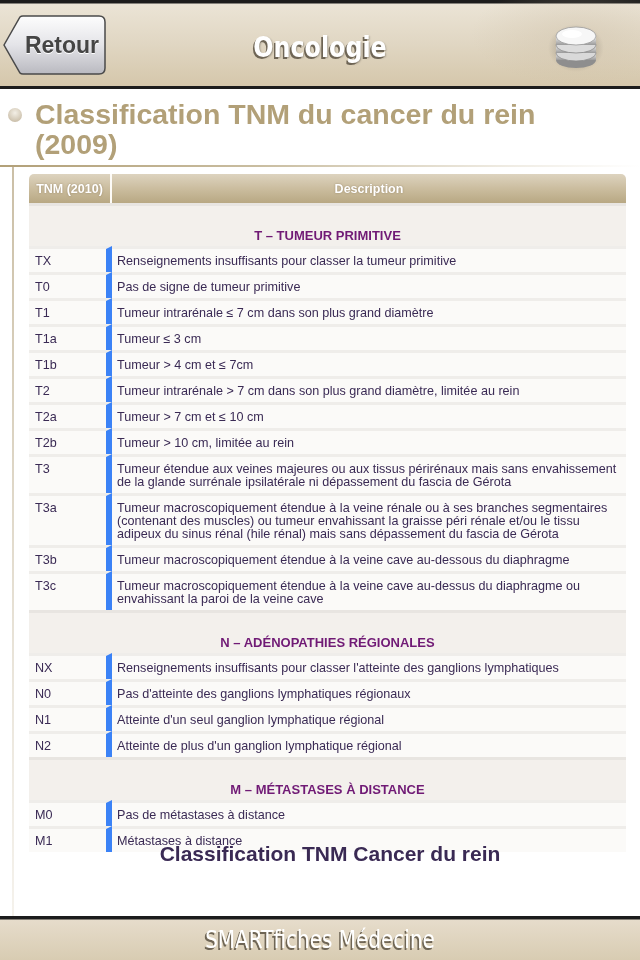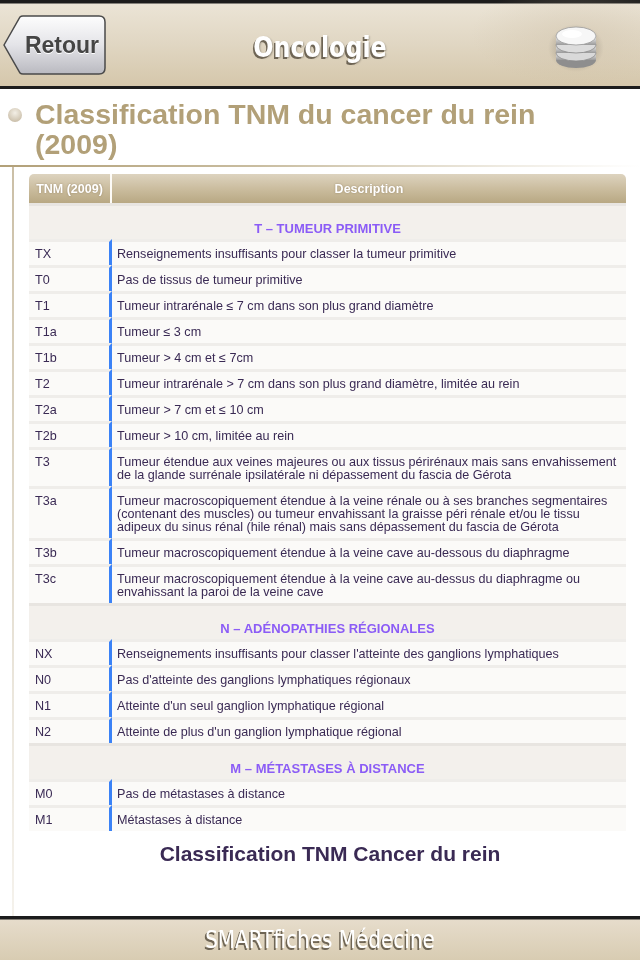--- a/index.html
+++ b/index.html
@@ -73,25 +73,25 @@
       border-right: 2px solid #fdfbf7;
       text-align: center;
     }
     .tnm-table th.col-code { width: 83px; border-top-left-radius: 5px; }
     .tnm-table th.col-desc { border-top-right-radius: 5px; border-right: none; }
     .tnm-table td {
       font-size: 12.6px; color: #3a2a54; line-height: 13px; vertical-align: top;
       background: #fbfaf8;
       border-top: 3px solid #efedea;
     }
-    .tnm-table td.code { padding: 6px 16px 4px 6px; border-right: 3px solid #3b82f6; }
+    .tnm-table td.code { padding: 6px 16px 4px 6px; border-right: 6px solid #3b82f6; }
     .tnm-table td.desc { padding: 6px 6px 4px 5px; }
     .tnm-table tr.section td {
-      background: #f3f0ec; text-align: center; font-weight: bold; color: #8b5cf6;
-      font-size: 13px; padding: 16px 0 4px 0; border-top: 3px solid #e8e5e1;
+      background: #f3f0ec; text-align: center; font-weight: bold; color: #701a75;
+      font-size: 13px; padding: 23px 0 4px 0; border-top: 3px solid #e8e5e1;
     }
     .tnm-table tr.row td { height: 25px; }
 
     .caption {
       position: absolute; left: 0; top: 750px; width: 660px; text-align: center;
       font-weight: bold; font-size: 21px; color: #3a2a54;
     }
 
     
     .footer {
@@ -151,35 +151,35 @@
 
 <div class="content">
   <div class="bullet"></div>
   <h1 class="page-title">Classification TNM du cancer du rein (2009)</h1>
   <div class="title-rule"></div>
   <div class="left-rule"></div>
 
   <table class="tnm-table">
     <thead>
       <tr>
-        <th class="col-code">TNM (2009)</th>
+        <th class="col-code">TNM (2010)</th>
         <th class="col-desc">Description</th>
       </tr>
     </thead>
     <tbody id="tbody">
         <tr class="section">
           <td colspan="2">T – TUMEUR PRIMITIVE</td>
         </tr>
         <tr class="row">
           <td class="code">TX</td>
           <td class="desc">Renseignements insuffisants pour classer la tumeur primitive</td>
         </tr>
         <tr class="row">
           <td class="code">T0</td>
-          <td class="desc">Pas de tissus de tumeur primitive</td>
+          <td class="desc">Pas de signe de tumeur primitive</td>
         </tr>
         <tr class="row">
           <td class="code">T1</td>
           <td class="desc">Tumeur intrarénale ≤ 7 cm dans son plus grand diamètre</td>
         </tr>
         <tr class="row">
           <td class="code">T1a</td>
           <td class="desc">Tumeur ≤ 3 cm</td>
         </tr>
         <tr class="row">

